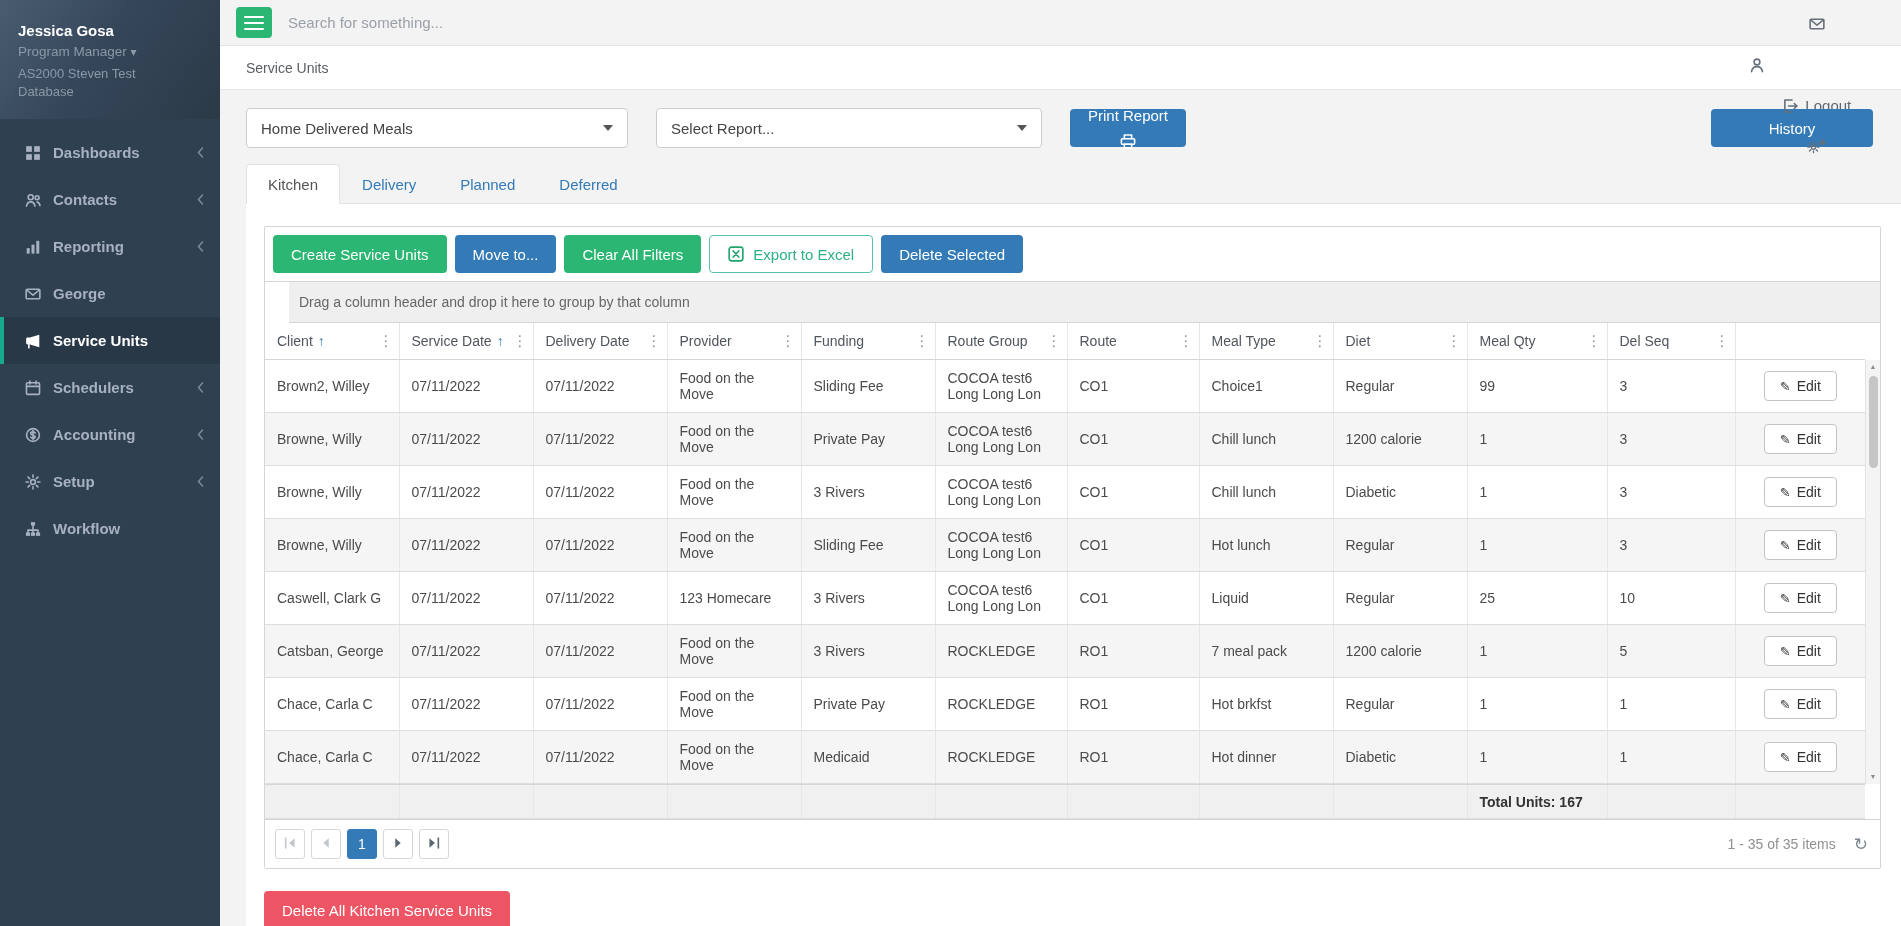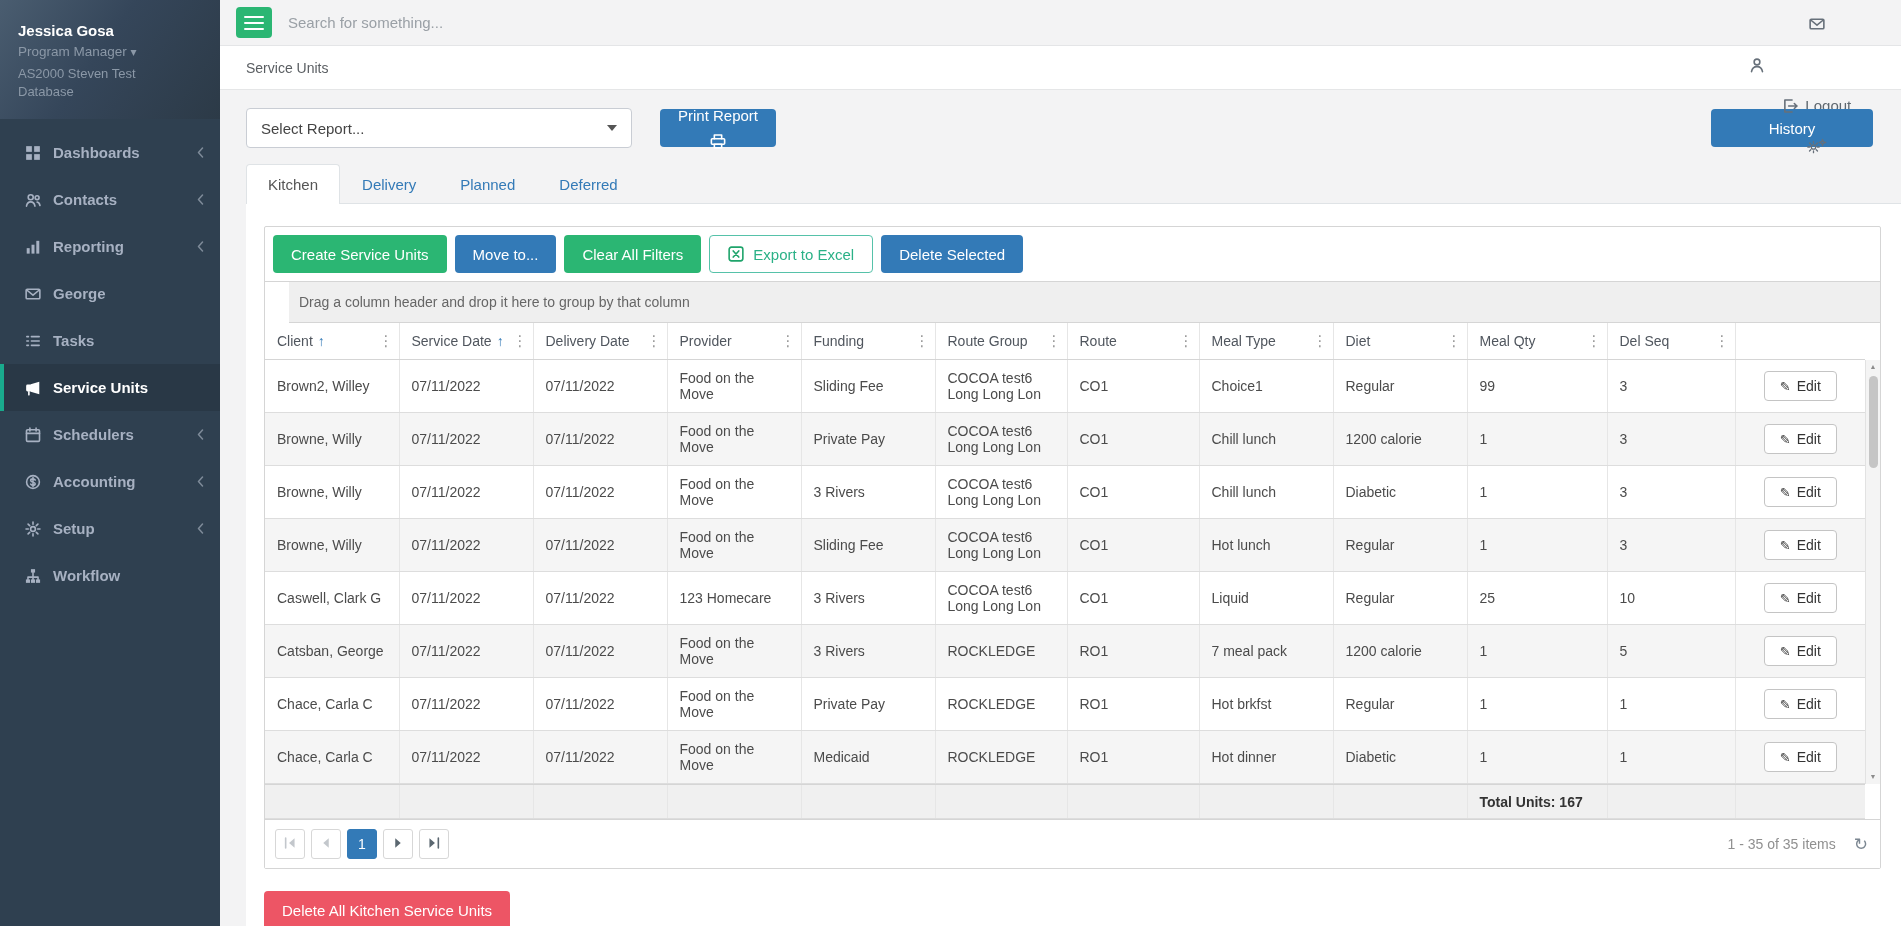--- a/index.html
+++ b/index.html
@@ -170,29 +170,20 @@
     <span class="nav-icon">
           <svg width="16" height="16" viewBox="0 0 14 14" fill="none" stroke="currentColor" stroke-width="1.4" stroke-linecap="round" stroke-linejoin="round">
             <rect x="1" y="2.8" width="12" height="8.4" rx="1"></rect>
             <path d="M1.5 3.5 7 8l5.5-4.5"></path>
           </svg>
         </span>
     <span class="nav-label">George</span>
 
   </div>
 
-  <div class="nav-item">
-    <span class="nav-icon">
-          <svg width="16" height="16" viewBox="0 0 14 14" fill="none" stroke="currentColor" stroke-width="1.4" stroke-linecap="round" stroke-linejoin="round">
-            <path d="M1.6 3.2h1.4M1.6 7h1.4M1.6 10.8h1.4M5.6 3.2h6.8M5.6 7h6.8M5.6 10.8h6.8"></path>
-          </svg>
-        </span>
-    <span class="nav-label">Tasks</span>
-
-  </div>
 
 
   <div class="nav-item active">
     <span class="nav-icon">
           <svg width="16" height="16" viewBox="0 0 14 14" fill="none" stroke="currentColor" stroke-width="1.4" stroke-linecap="round" stroke-linejoin="round">
             <path d="M12.5 1.5v11L5 10.2V3.8zM5 4H2.2A1.2 1.2 0 0 0 1 5.2v3.6A1.2 1.2 0 0 0 2.2 10H5z" fill="currentColor" stroke="none"></path>
             <path d="M3.4 10.3v2.7"></path>
           </svg>
         </span>
     <span class="nav-label">Service Units</span>
@@ -322,20 +313,24 @@
         </span>
     </div>
   </header>
 
   <div class="crumbbar">
     <span>Service Units</span>
   </div>
 
   <div class="page">
     <div class="filters">
+      <div class="fake-select w1">
+        <span>Home Delivered Meals</span>
+        <span class="sel-caret"></span>
+      </div>
       <div class="fake-select w2">
         <span>Select Report...</span>
         <span class="sel-caret"></span>
       </div>
       <button class="btn btn-blue">
         <span>Print Report</span>
         <span class="btn-ic">
             <svg width="16" height="16" viewBox="0 0 14 14" fill="none" stroke="currentColor" stroke-width="1.4" stroke-linecap="round" stroke-linejoin="round">
               <rect x="1.2" y="5" width="11.6" height="4.8" rx="0.8"></rect>
               <path d="M3.8 5V1.8h6.4V5M3.8 9.8h6.4v3.2H3.8z"></path>

